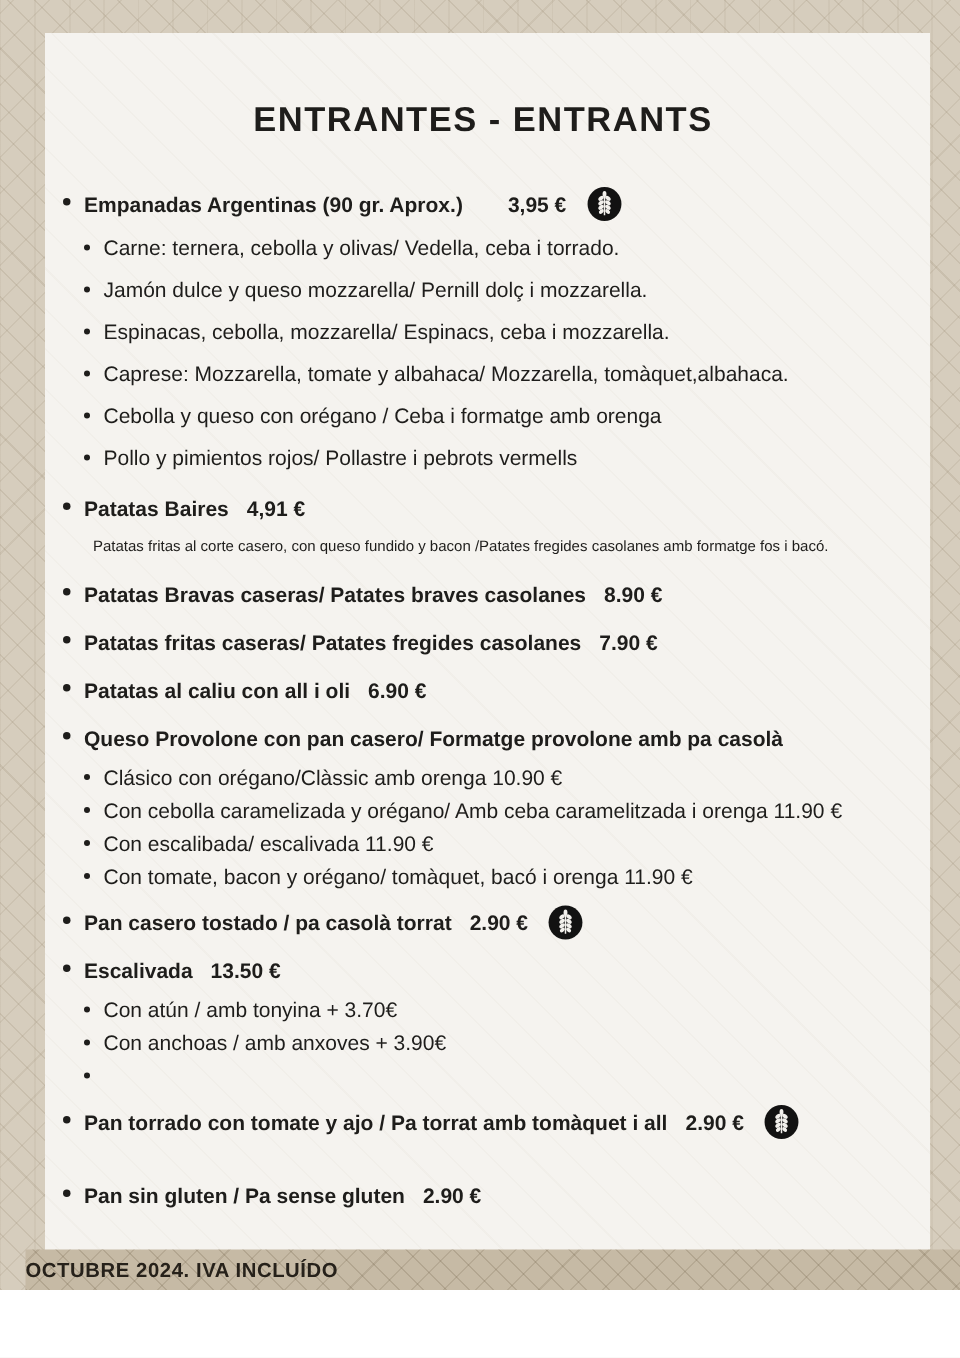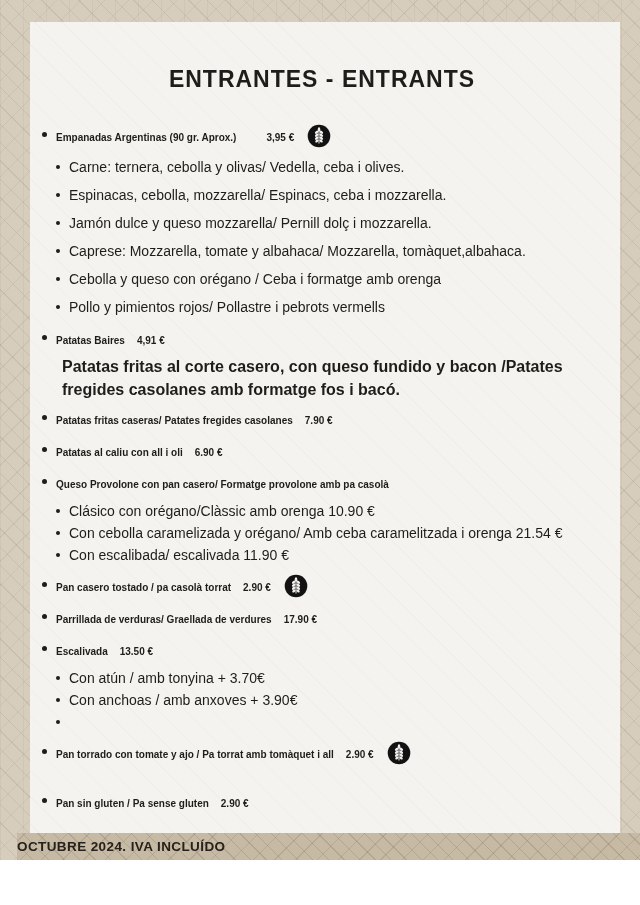--- a/index.html
+++ b/index.html
@@ -23,30 +23,30 @@
     padding:0 16px 0 10px;
   }
   .title{
     margin-top:44px; text-align:center;
     font-size:23px; font-weight:bold; letter-spacing:1px;
   }
   .list{margin-top:31px;}
   .item{margin-top:8px;}
   .list > .item:first-child{margin-top:0;}
   .list > .item:nth-child(n+10){margin-top:25px;}
-  .head{font-size:10px; font-weight:bold; line-height:24px;}
+  .head{font-size:14px; font-weight:bold; line-height:24px;}
   .head .bullet{
     display:inline-block; width:5px; height:5px; border-radius:50%;
     background:var(--ink); margin:0 9px 0 2px; vertical-align:4px;
   }
   .price{margin-left:12px; white-space:nowrap;}
   .item:first-child .price{margin-left:30px;}
   .desc{
-    margin-left:22px; margin-top:2px; font-size:16px; line-height:23px;
-    max-width:532px; font-weight:bold;
+    margin-left:22px; margin-top:2px; font-size:10px; line-height:23px;
+    max-width:532px; font-weight:normal;
   }
   ul.subs{list-style:none; margin-top:3px; padding-left:14px;}
   ul.subs li{font-size:14px; line-height:22px; font-weight:normal;}
   .item:first-child ul.subs li{line-height:28px;}
   ul.subs .bullet{
     display:inline-block; width:4px; height:4px; border-radius:50%;
     background:var(--ink); margin:0 9px 0 2px; vertical-align:3px;
   }
   svg.badge{width:24px; height:24px; vertical-align:-7px; margin-left:13px;}
   ul.subs svg.badge{width:22px; height:22px; vertical-align:-6px; margin-left:12px;}
@@ -77,65 +77,66 @@
                 <ellipse transform="rotate(40 14.3 8.2)" cx="14.3" cy="8.2" rx="2.1" ry="1.3"></ellipse>
                 <ellipse transform="rotate(-40 9.7 11.2)" cx="9.7" cy="11.2" rx="2.1" ry="1.3"></ellipse>
                 <ellipse transform="rotate(40 14.3 11.2)" cx="14.3" cy="11.2" rx="2.1" ry="1.3"></ellipse>
                 <ellipse transform="rotate(-40 9.7 14.2)" cx="9.7" cy="14.2" rx="2.1" ry="1.3"></ellipse>
                 <ellipse transform="rotate(40 14.3 14.2)" cx="14.3" cy="14.2" rx="2.1" ry="1.3"></ellipse>
                 <ellipse transform="rotate(-40 9.9 17)" cx="9.9" cy="17" rx="1.9" ry="1.2"></ellipse>
                 <ellipse transform="rotate(40 14.1 17)" cx="14.1" cy="17" rx="1.9" ry="1.2"></ellipse>
               </g>
             </svg></div>
           <ul class="subs">
-            <li><span class="bullet"></span><span>Carne: ternera, cebolla y olivas/ Vedella, ceba i olives.</span></li>
+            <li><span class="bullet"></span><span>Carne: ternera, cebolla y olivas/ Vedella, ceba i torrado.</span></li>
+            <li><span class="bullet"></span><span>Jamón dulce y queso mozzarella/ Pernill dolç i mozzarella.</span></li>
             <li><span class="bullet"></span><span>Espinacas, cebolla, mozzarella/ Espinacs, ceba i mozzarella.</span></li>
-            <li><span class="bullet"></span><span>Jamón dulce y queso mozzarella/ Pernill dolç i mozzarella.</span></li>
             <li><span class="bullet"></span><span>Caprese: Mozzarella, tomate y albahaca/ Mozzarella, tomàquet,albahaca.</span></li>
             <li><span class="bullet"></span><span>Cebolla y queso con orégano / Ceba i formatge amb orenga</span></li>
             <li><span class="bullet"></span><span>Pollo y pimientos rojos/ Pollastre i pebrots vermells</span></li>
           </ul>
         </div>
         <div class="item">
           <div class="head"><span class="bullet"></span><span>Patatas Baires</span><span class="price">4,91 €</span></div>
           <div class="desc">Patatas fritas al corte casero, con queso fundido y bacon /Patates fregides casolanes amb formatge fos i bacó.</div>
+        </div>
+        <div class="item">
+          <div class="head"><span class="bullet"></span><span>Patatas Bravas caseras/ Patates braves casolanes</span><span class="price">8.90 €</span></div>
         </div>
         <div class="item">
           <div class="head"><span class="bullet"></span><span>Patatas fritas caseras/ Patates fregides casolanes</span><span class="price">7.90 €</span></div>
         </div>
         <div class="item">
           <div class="head"><span class="bullet"></span><span>Patatas al caliu con all i oli</span><span class="price">6.90 €</span></div>
         </div>
         <div class="item">
           <div class="head"><span class="bullet"></span><span>Queso Provolone con pan casero/ Formatge provolone amb pa casolà</span></div>
           <ul class="subs">
             <li><span class="bullet"></span><span>Clásico con orégano/Clàssic amb orenga  10.90 €</span></li>
-            <li><span class="bullet"></span><span>Con cebolla caramelizada y orégano/ Amb ceba caramelitzada i orenga  21.54 €</span></li>
+            <li><span class="bullet"></span><span>Con cebolla caramelizada y orégano/ Amb ceba caramelitzada i orenga  11.90 €</span></li>
             <li><span class="bullet"></span><span>Con escalibada/ escalivada  11.90 €</span></li>
+            <li><span class="bullet"></span><span>Con tomate, bacon y orégano/ tomàquet, bacó i orenga  11.90 €</span></li>
           </ul>
         </div>
         <div class="item">
           <div class="head"><span class="bullet"></span><span>Pan casero tostado / pa casolà torrat</span><span class="price">2.90 €</span><svg class="badge" viewBox="0 0 24 24">
               <circle cx="12" cy="12" r="11.3" fill="#121212"></circle>
               <g fill="#f2f0ec">
                 <rect x="11.5" y="5" width="1" height="14.5"></rect>
                 <ellipse cx="12" cy="5.4" rx="1.3" ry="2.1"></ellipse>
                 <ellipse transform="rotate(-40 9.7 8.2)" cx="9.7" cy="8.2" rx="2.1" ry="1.3"></ellipse>
                 <ellipse transform="rotate(40 14.3 8.2)" cx="14.3" cy="8.2" rx="2.1" ry="1.3"></ellipse>
                 <ellipse transform="rotate(-40 9.7 11.2)" cx="9.7" cy="11.2" rx="2.1" ry="1.3"></ellipse>
                 <ellipse transform="rotate(40 14.3 11.2)" cx="14.3" cy="11.2" rx="2.1" ry="1.3"></ellipse>
                 <ellipse transform="rotate(-40 9.7 14.2)" cx="9.7" cy="14.2" rx="2.1" ry="1.3"></ellipse>
                 <ellipse transform="rotate(40 14.3 14.2)" cx="14.3" cy="14.2" rx="2.1" ry="1.3"></ellipse>
                 <ellipse transform="rotate(-40 9.9 17)" cx="9.9" cy="17" rx="1.9" ry="1.2"></ellipse>
                 <ellipse transform="rotate(40 14.1 17)" cx="14.1" cy="17" rx="1.9" ry="1.2"></ellipse>
               </g>
             </svg></div>
-        </div>
-        <div class="item">
-          <div class="head"><span class="bullet"></span><span>Parrillada de verduras/ Graellada de verdures</span><span class="price">17.90 €</span></div>
         </div>
         <div class="item">
           <div class="head"><span class="bullet"></span><span>Escalivada</span><span class="price">13.50 €</span></div>
           <ul class="subs">
             <li><span class="bullet"></span><span>Con atún / amb tonyina  + 3.70€</span></li>
             <li><span class="bullet"></span><span>Con anchoas / amb anxoves + 3.90€</span></li>
             <li><span class="bullet"></span></li>
           </ul>
         </div>
         <div class="item">

